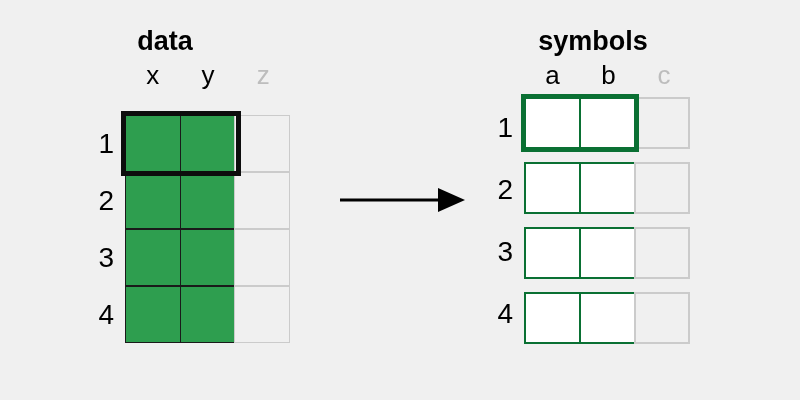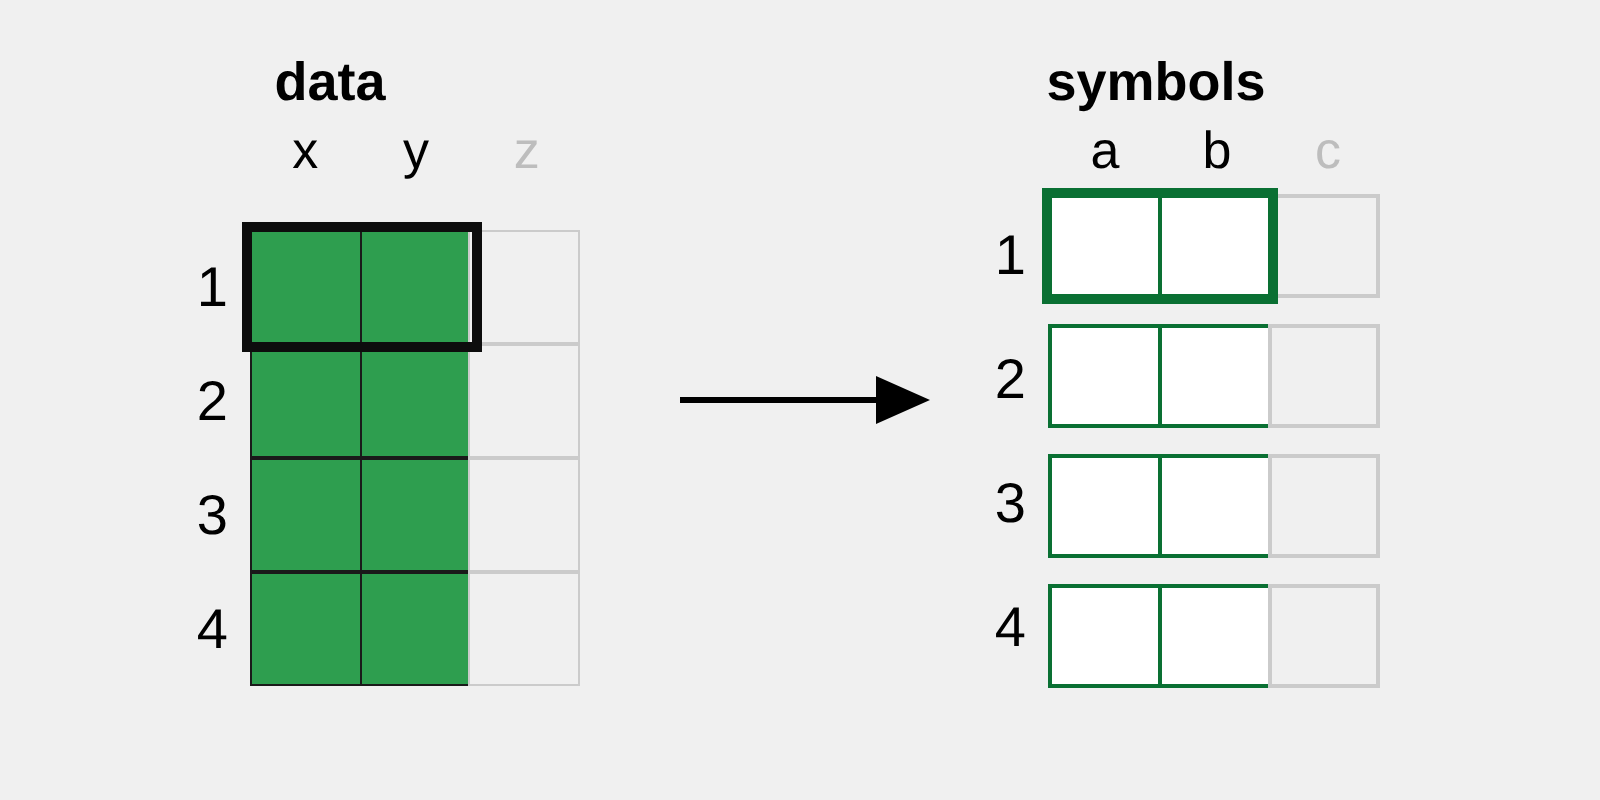--- a/index.html
+++ b/index.html
@@ -25,21 +25,21 @@
     position: absolute;
     font-size: 27px;
     font-weight: bold;
     color: #000000;
     letter-spacing: 0px;
     white-space: nowrap;
     text-align: center;
     transform: translateX(-50%);
   }
   #title-data  { left: 165px; top: 26px; }
-  #title-symbols { left: 578px; top: 26px; }
+  #title-symbols { left: 593px; top: 26px; }
 
   
   .col-headers {
     position: absolute;
     display: flex;
     height: 30px;
   }
   .col-header {
     font-size: 26px;
     line-height: 30px;

